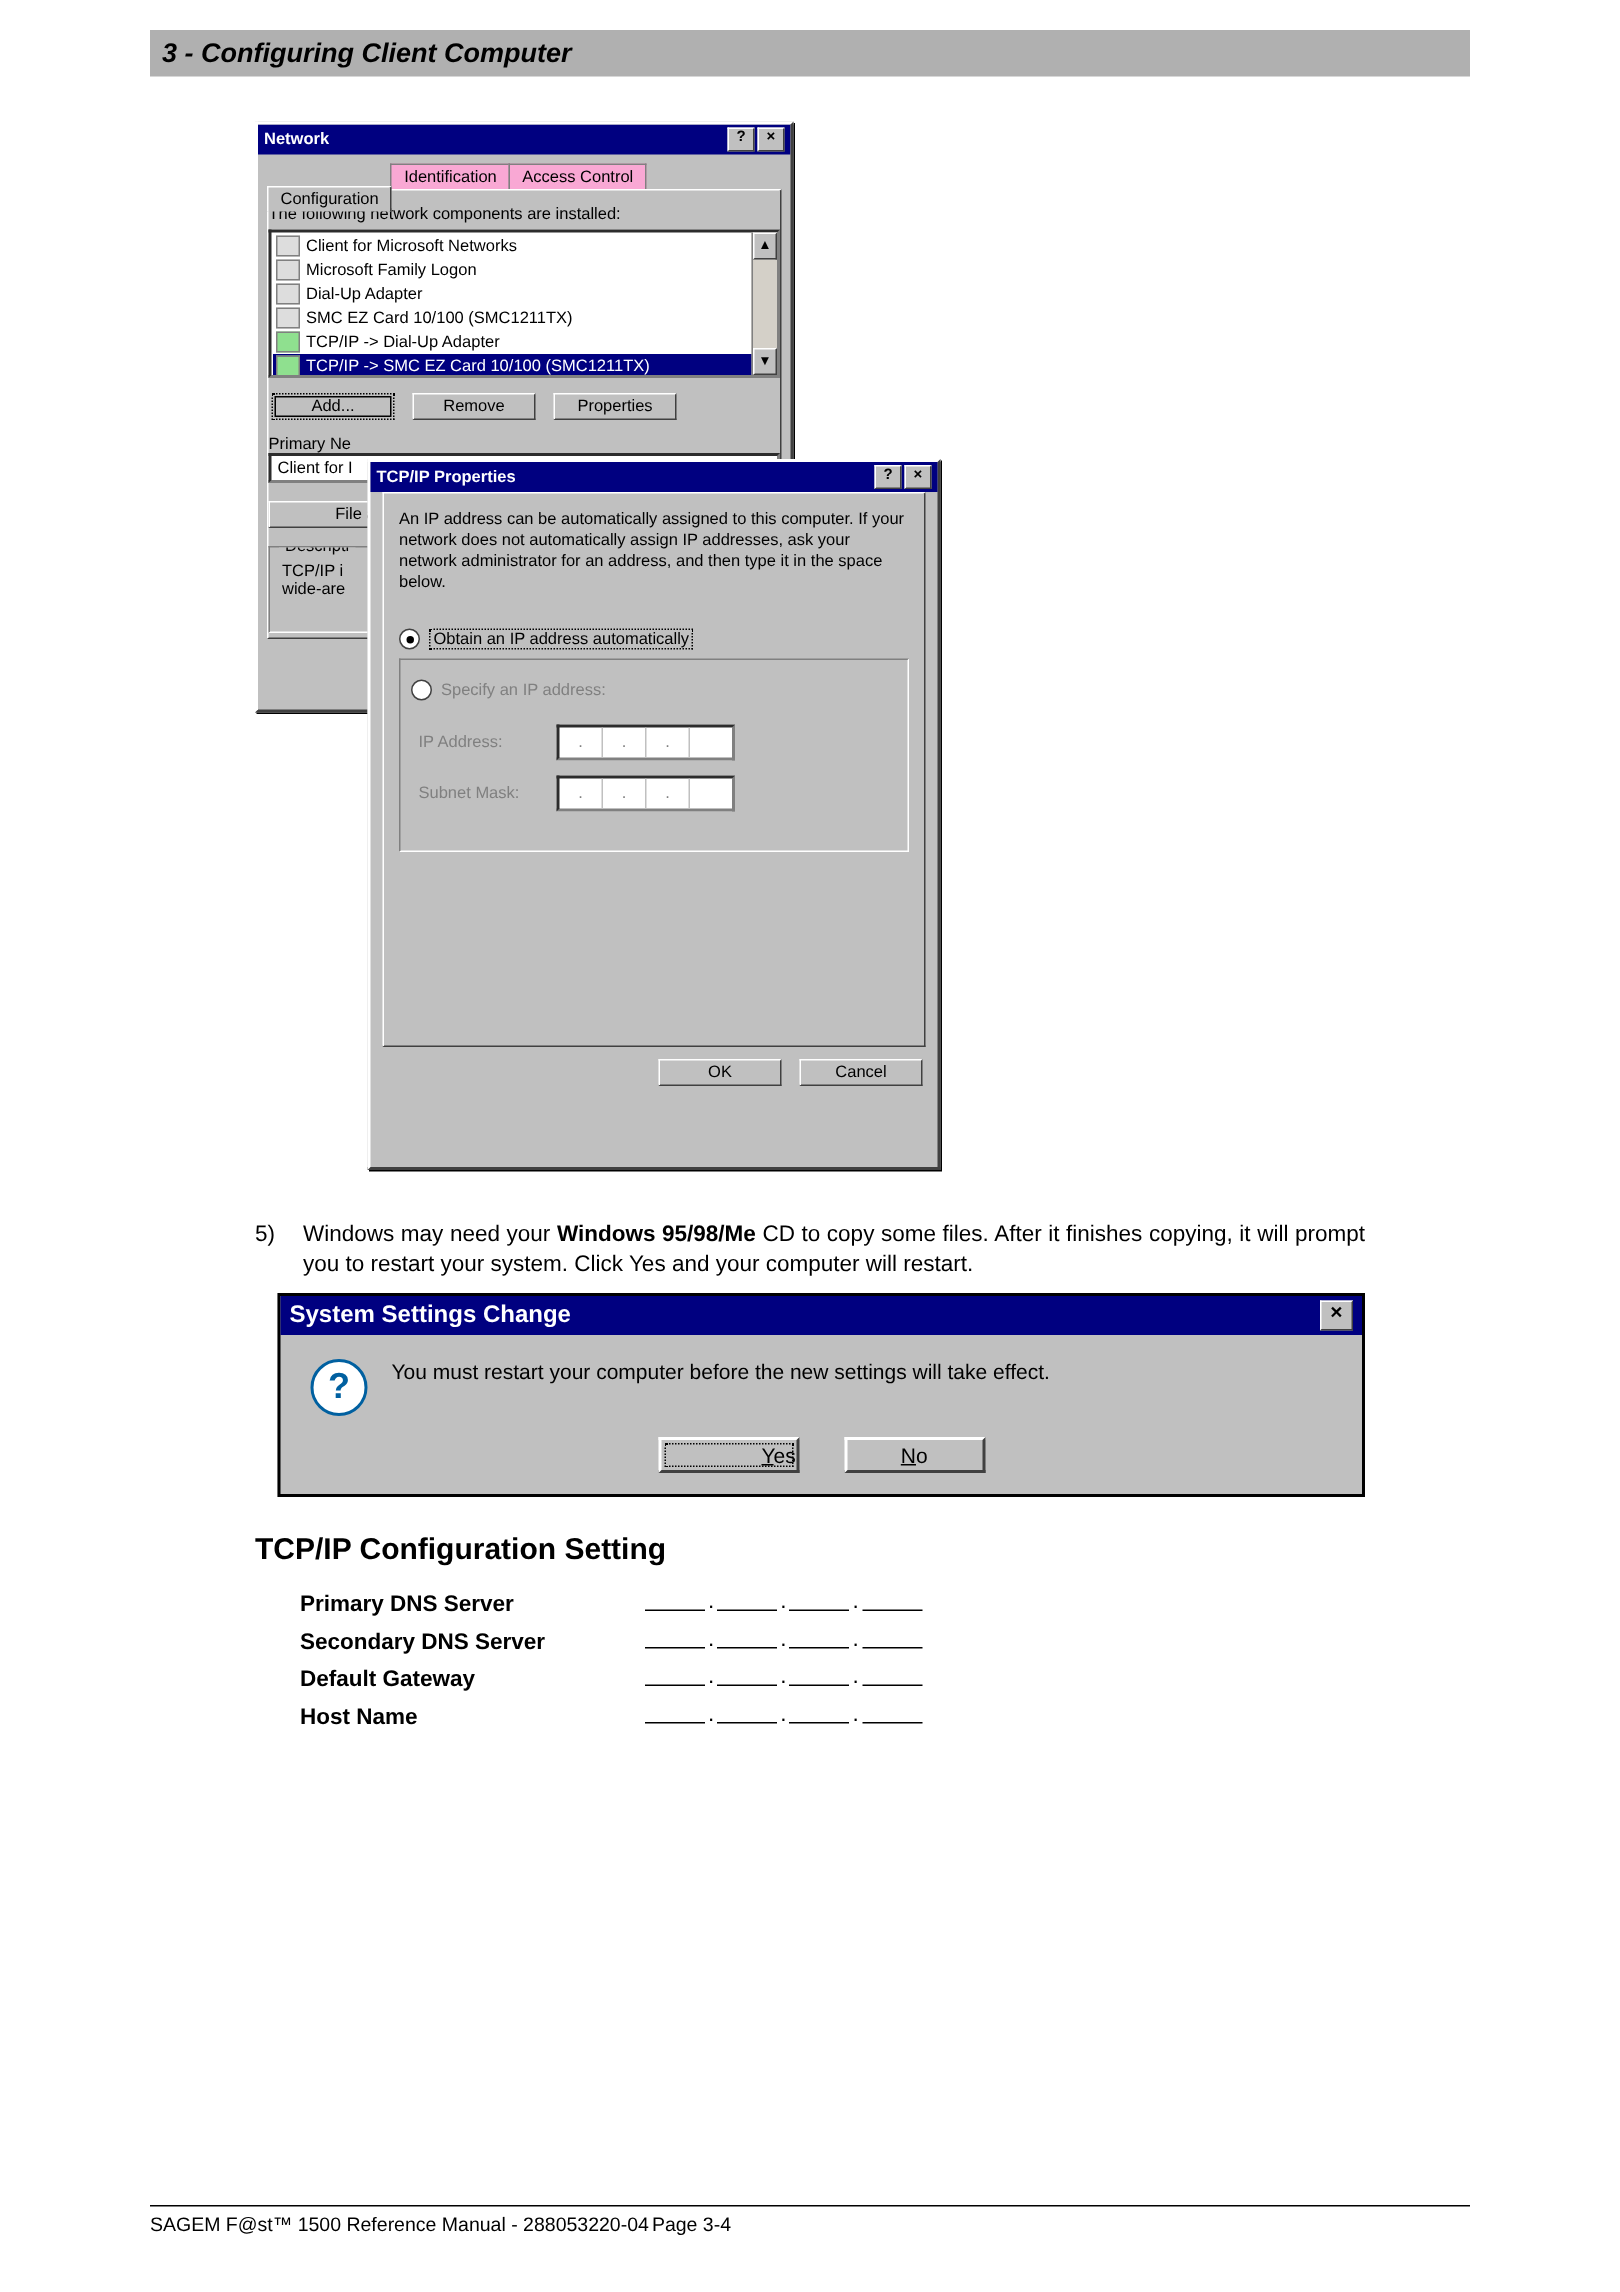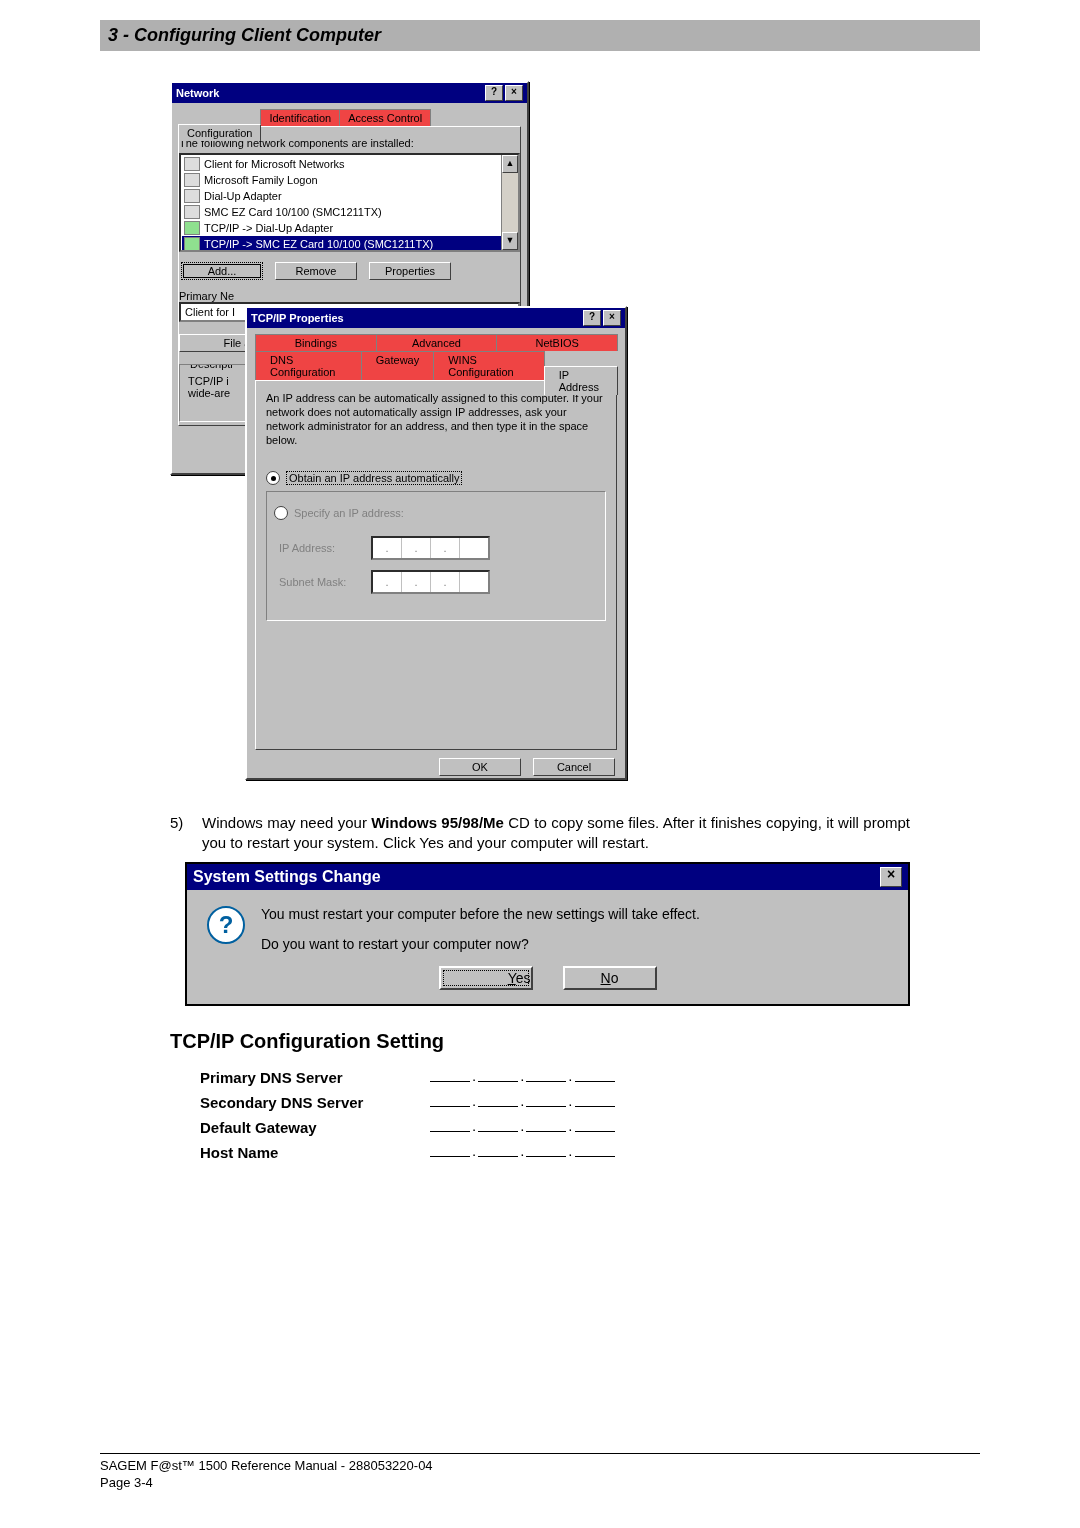--- a/index.html
+++ b/index.html
@@ -76,21 +76,21 @@
     cursor: pointer;
   }
   .tabs {
     display: flex;
     margin: 6px 6px 0 6px;
   }
   .tab {
     padding: 2px 8px;
     border: 1px solid #808080;
     border-bottom: none;
-    background: #ef4444;
+    background: #f9a8d4;
     font-size: 11px;
     margin-right: -1px;
   }
   .tab.active {
     background: #c0c0c0;
     border-top-color: #fff;
     border-left-color: #fff;
     border-right-color: #404040;
     position: relative;
     top: 15px;
@@ -310,21 +310,20 @@
   .blank-dot { padding: 0 2px 2px 2px; }
 
   
   .footer {
     position:absolute;
     left:0; right:0; bottom:10px;
     border-top:1px solid #000;
     padding-top:4px;
     font-size:13px;
     display:flex;
-    flex-direction:column;
     gap:2px;
   }
   .footer .line2 { display:flex; }
   .footer .pg { width:90px; }
   .sagem-sa { font-weight:bold; font-style:italic; font-family: Arial; }
 
   .ico-sm { width:14px;height:12px;display:inline-block;background:#ddd;border:1px solid #808080;flex-shrink:0;}
   .ico-proto { background:#8fe08f; }
 </style>
 </head>
@@ -404,33 +403,20 @@
     </div>
 
     <div class="win95-dlg dlg-tcpip">
       <div class="titlebar">
         <span>TCP/IP Properties</span>
         <span class="sysbtns">
           <span class="sysbtn">?</span>
           <span class="sysbtn">×</span>
         </span>
       </div>
-      <div class="inner-tabs">
-        <div class="tab-row">
-          <div class="tab" style="width:100px;text-align:center;">Bindings</div>
-          <div class="tab" style="width:100px;text-align:center;">Advanced</div>
-          <div class="tab" style="width:100px;text-align:center;">NetBIOS</div>
-        </div>
-        <div class="tab-row lower">
-          <div class="tab">DNS Configuration</div>
-          <div class="tab">Gateway</div>
-          <div class="tab">WINS Configuration</div>
-          <div class="tab active">IP Address</div>
-        </div>
-      </div>
       <div class="ip-pane">
         <div class="ip-desc">An IP address can be automatically assigned to this computer. If your network does not automatically assign IP addresses, ask your network administrator for an address, and then type it in the space below.</div>
         <div class="radio-row">
           <span class="radio on"></span>
           <span class="dotted-focus">Obtain an IP address automatically</span>
         </div>
         <div class="ip-group">
           <div class="radio-row" style="margin-top:-26px;margin-left:-5px;background:#c0c0c0;display:inline-flex;padding-right:6px;">
             <span class="radio"></span>
             <span style="color:#808080;">Specify an IP address:</span>
@@ -474,21 +460,20 @@
 
   <div class="dlg-restart">
     <div class="titlebar">
       <span>System Settings Change</span>
       <span class="sysbtn" style="width:20px;height:18px;font-size:14px;">×</span>
     </div>
     <div class="msgarea">
       <span class="qicon">?</span>
       <div>
         <div>You must restart your computer before the new settings will take effect.</div>
-        <div style="margin-top:14px;">Do you want to restart your computer now?</div>
       </div>
     </div>
     <div class="btn-row2">
       <div class="btn95-wide default"><span class="underline-accel">Y</span>es</div>
       <div class="btn95-wide"><span class="underline-accel">N</span>o</div>
     </div>
   </div>
 
   <div class="section-title">TCP/IP Configuration Setting</div>
 

